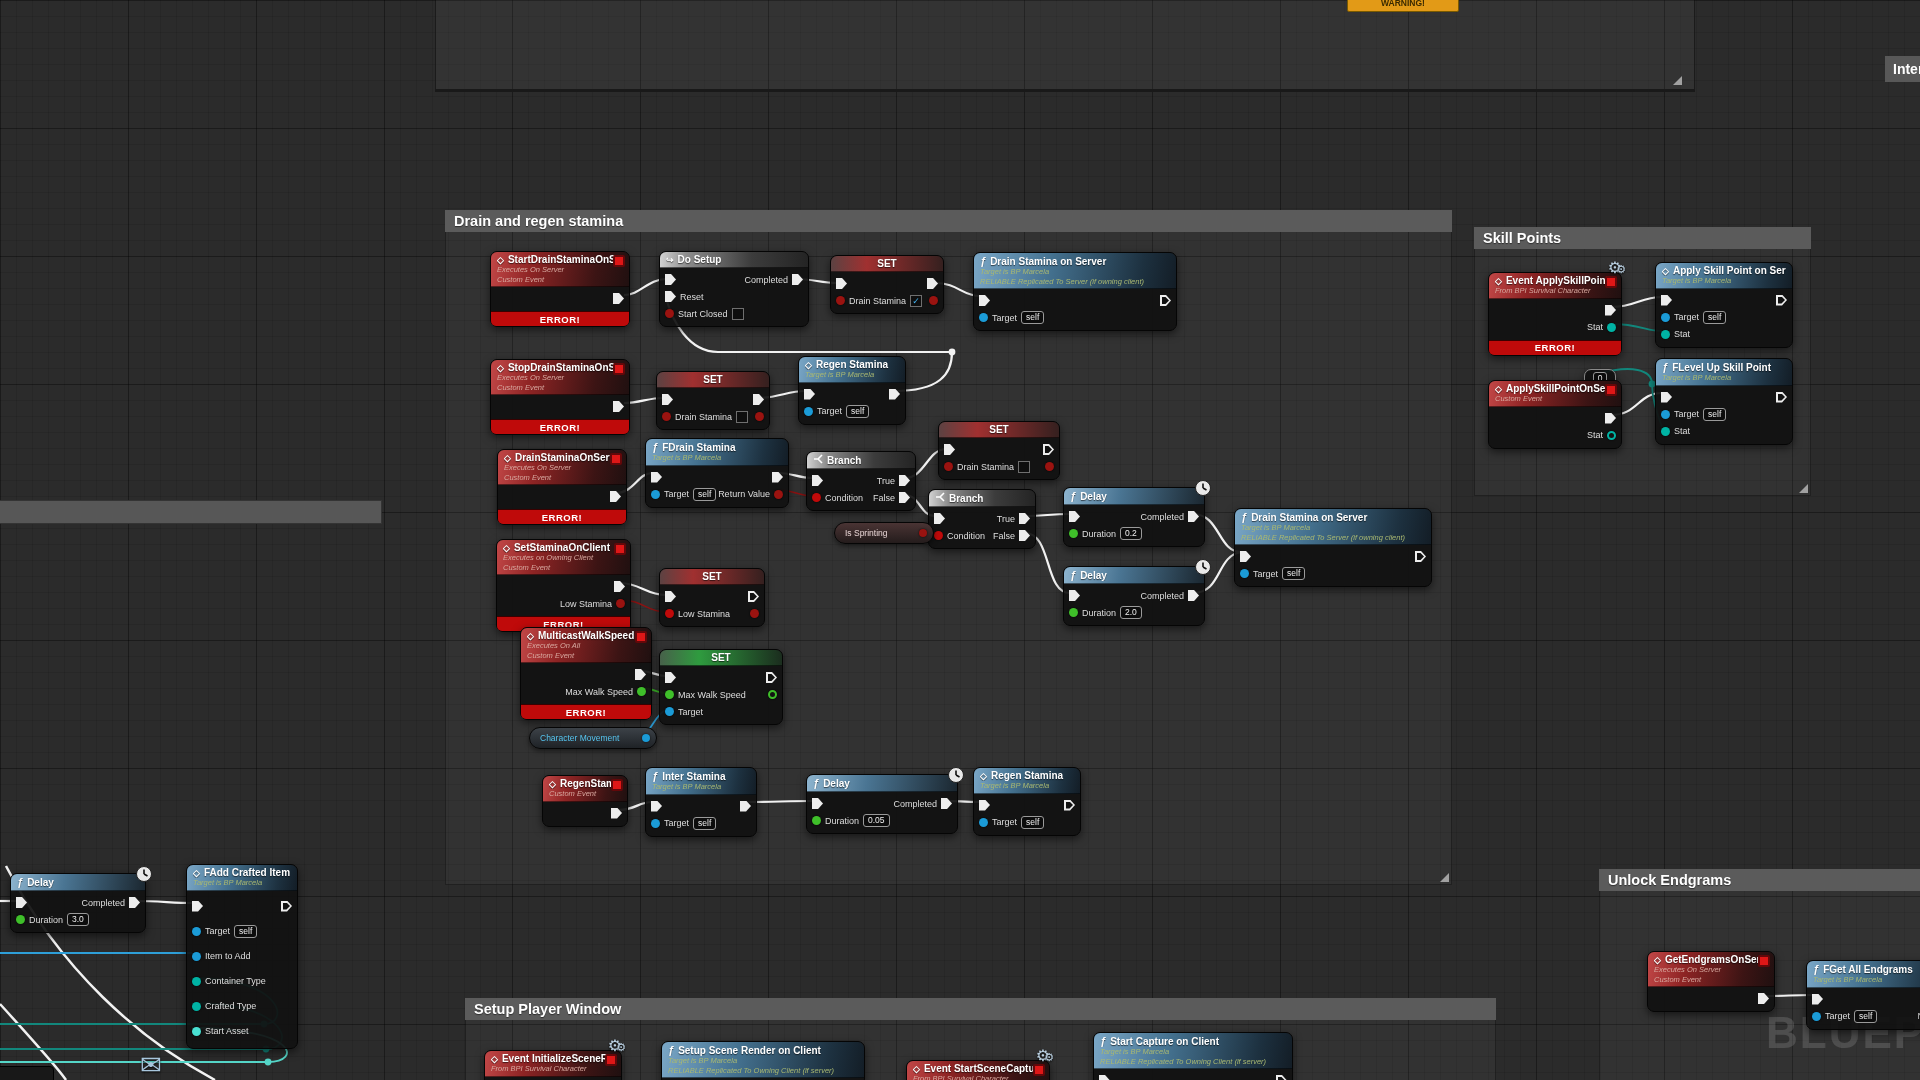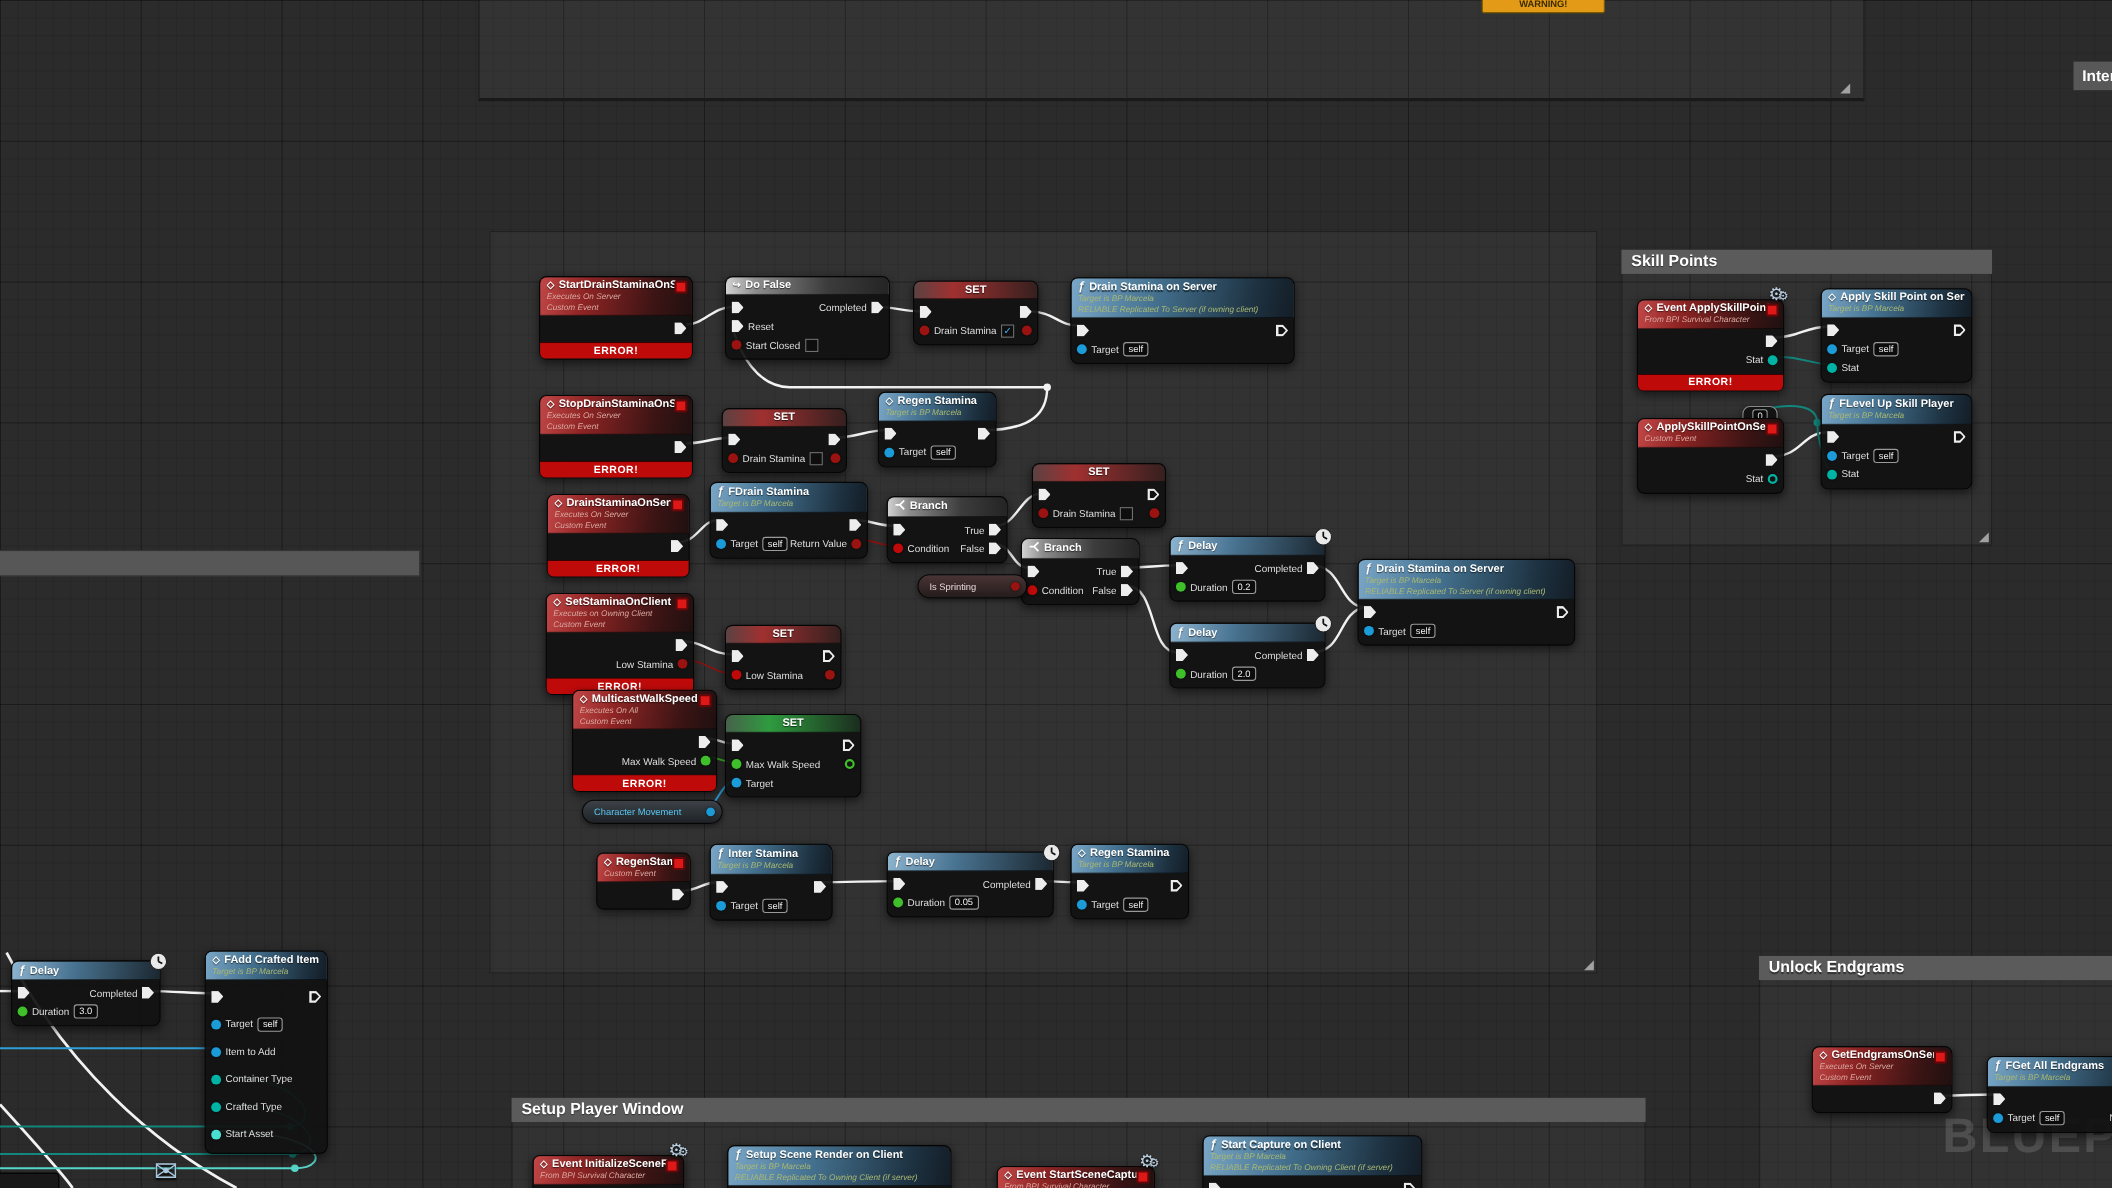--- a/index.html
+++ b/index.html
@@ -81,20 +81,21 @@
 <div id="canvas">
   <div id="topbox">
     <div class="chandle"></div>
   </div>
   <div id="leftbar"></div>
   <div id="interbar">Inter</div>
   <div id="warning">WARNING!</div>
   <div id="watermark">BLUEPR</div>
   <div id="comments">
       <div class="comment" style="left: 445px; top: 210px; width: 1007px; height: 675px;">
+        <div class="chead">Drain and regen stamina</div>
         <div class="chandle"></div>
       </div>
       <div class="comment" style="left: 1474px; top: 227px; width: 337px; height: 269px;">
         <div class="chead">Skill Points</div>
         <div class="chandle"></div>
       </div>
       <div class="comment" style="left: 1599px; top: 869px; width: 330px; height: 215px;">
         <div class="chead">Unlock Endgrams</div>
       </div>
       <div class="comment" style="left: 465px; top: 998px; width: 1031px; height: 86px;">
@@ -165,21 +166,21 @@
             </span>
           </div>
         </div>
         <div class="nerr">ERROR!</div>
         <div class="bug"></div>
       </div>
       <div class="node" style="left: 659px; top: 251px; width: 148px;">
         <div class="nhead h-flow">
           <div class="ntitle">
             <span><span class="ic-d">↪</span></span>
-            <span>Do False</span>
+            <span>Do Setup</span>
           </div>
         </div>
         <div class="nbody">
           <div class="nrow" style="height: 17px;">
             <span class="cellL">
               <span class="px">
                 <i></i>
               </span>
             </span>
             <span class="cellR">
@@ -954,21 +955,21 @@
               <span class="pc h" style="border: 2px solid rgb(0, 179, 164);"></span>
             </span>
           </div>
         </div>
         <div class="bug"></div>
       </div>
       <div class="node" style="left: 1655px; top: 358px; width: 136px;">
         <div class="nhead h-fn">
           <div class="ntitle">
             <span><span class="ic-f">ƒ</span></span>
-            <span>FLevel Up Skill Player</span>
+            <span>FLevel Up Skill Point</span>
           </div>
           <div class="nsub sub-fn">Target is BP Marcela</div>
         </div>
         <div class="nbody">
           <div class="nrow" style="height: 17px;">
             <span class="cellL">
               <span class="px">
                 <i></i>
               </span>
             </span>

